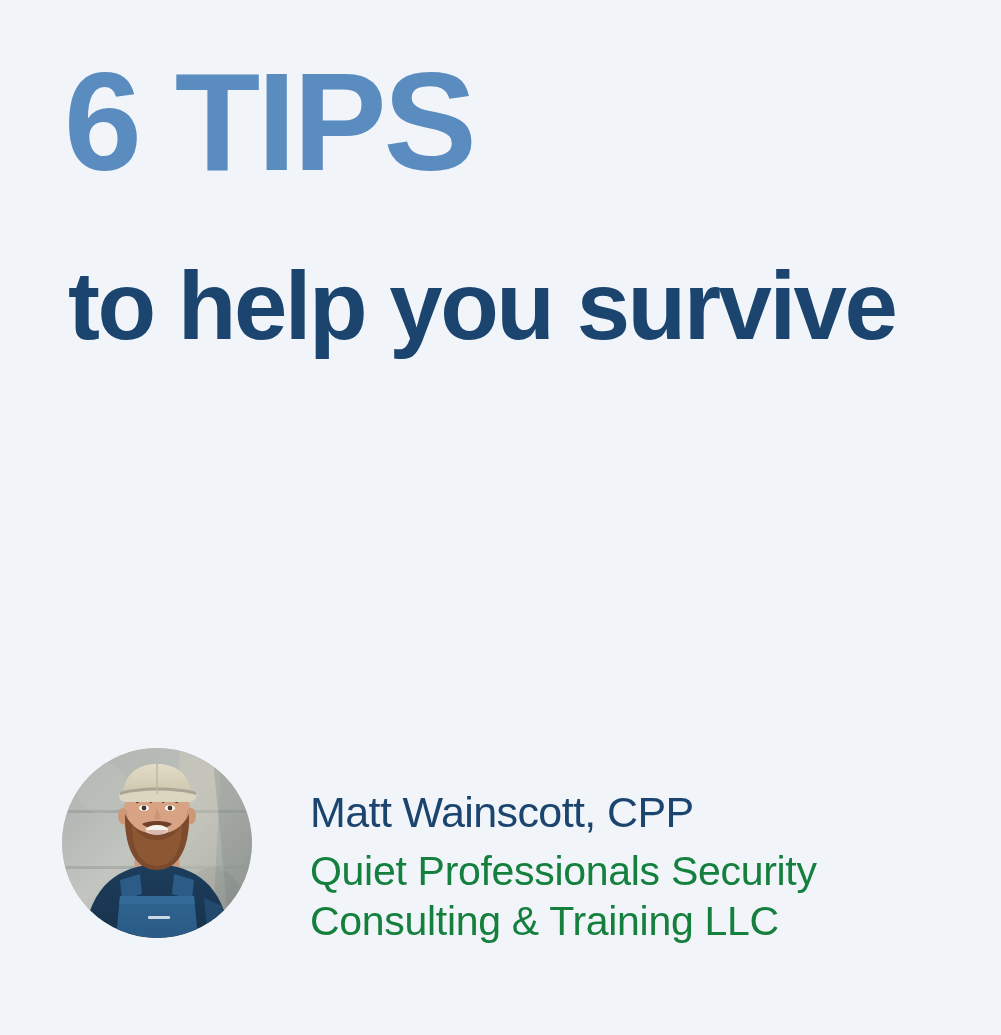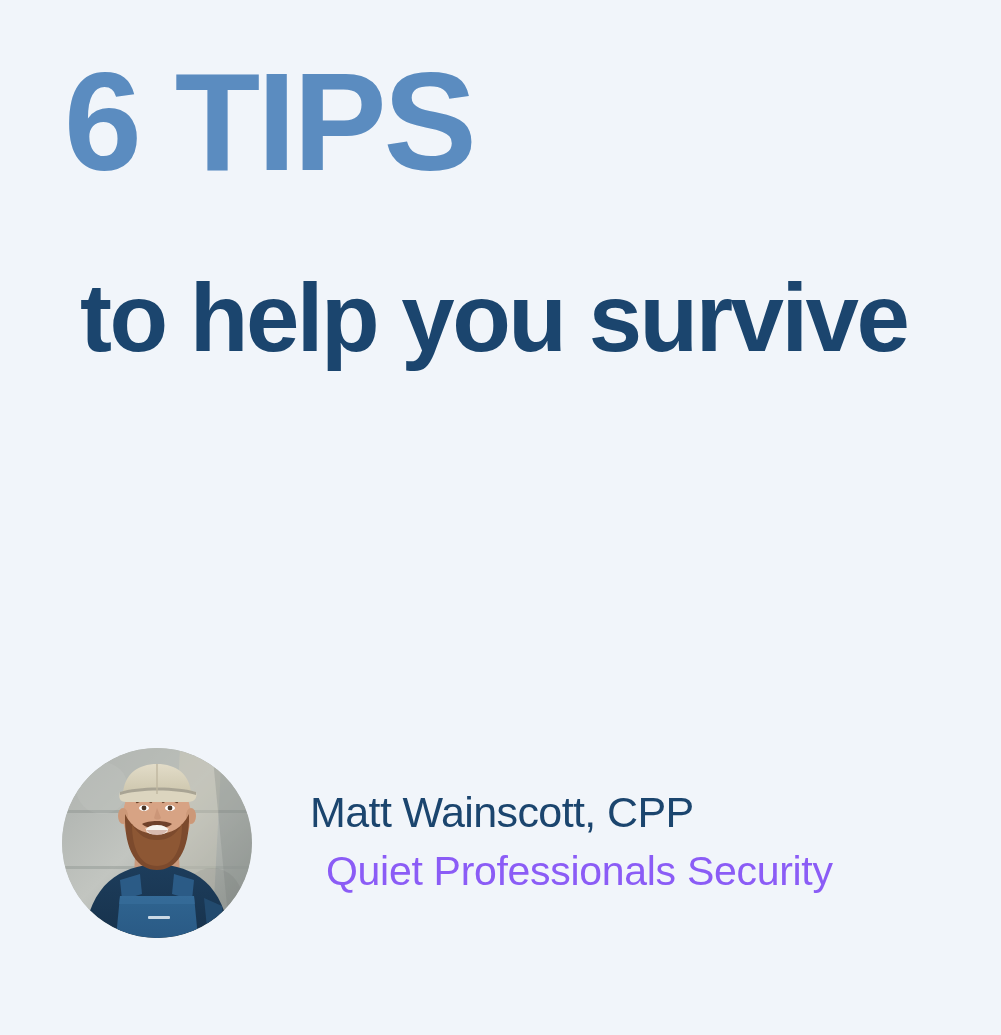--- a/index.html
+++ b/index.html
@@ -47,21 +47,21 @@
     position: absolute;
     left: 64px;
     top: 238px;
     width: 920px;
     font-family: "Liberation Sans", sans-serif;
     font-weight: bold;
     font-size: 96px;
     line-height: 128px;
     letter-spacing: -2.5px;
     color: #1b456e;
-    margin: 16px;
+    margin: 4px;
   }
   .title-line {
     display: block;
     white-space: nowrap;
   }
 
   
   .author-block {
     position: absolute;
     left: 62px;
@@ -103,22 +103,22 @@
     margin: 0;
     white-space: nowrap;
   }
 
   .author-company {
     font-family: "Liberation Sans", sans-serif;
     font-weight: normal;
     font-size: 41px;
     line-height: 50px;
     letter-spacing: -0.3px;
-    color: #8b5cf6;
-    margin: 8px 0 0 16px;
+    color: #15803d;
+    margin: 8px 0 0 0;
   }
   .company-line {
     display: block;
     white-space: nowrap;
   }
 </style>
 </head>
 <body>
 
 <div class="slide">
@@ -211,17 +211,18 @@
           <path d="M58 44 C 76 38, 116 38, 134 44 L 134 47 C 116 41, 76 41, 58 47 Z" fill="#4a4a44" opacity="0.35"></path>
           <path d="M94 16 L96 16 L96 46 L94 46 Z" fill="#bfb79f" opacity="0.7"></path>
         </g>
       </svg>
     </div>
 
     <div class="author-text">
       <div class="author-name">Matt Wainscott, CPP</div>
       <div class="author-company">
         <span class="company-line">Quiet Professionals Security</span>
+        <span class="company-line">Consulting &amp; Training LLC</span>
       </div>
     </div>
 
   </div>
 </div>
 
 </body></html>

